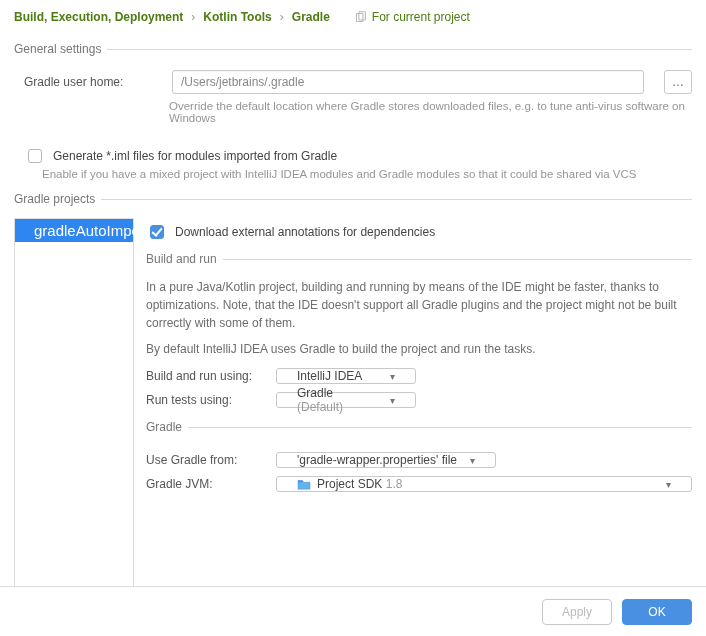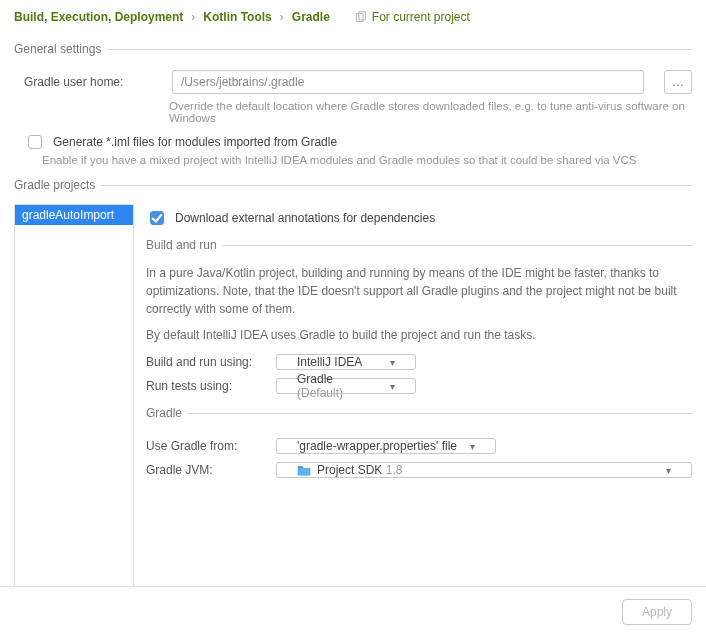--- a/index.html
+++ b/index.html
@@ -29,33 +29,33 @@
     box-shadow: inset 0 1px 1px rgba(0,0,0,0.04);
   }
   .browse-btn {
     width: 28px; height: 24px; border: 1px solid #c9c9c9; border-radius: 3px;
     background: #fff; color: #666; display: flex; align-items: center; justify-content: center;
     cursor: pointer;
   }
   .hint { color: #969696; font-size: 11.5px; margin-left: 10px; }
   .hint-indent { margin-left: 155px; margin-top: 2px; }
   .hint-indent2 { margin-left: 28px; margin-top: 2px; }
-  .checkbox-row { display: flex; align-items: center; gap: 8px; margin: 8px 0 0 10px; }
+  .checkbox-row { display: flex; align-items: center; gap: 8px; margin: 22px 0 0 10px; }
   input[type=checkbox] {
     width: 14px; height: 14px; appearance: none; border: 1px solid #b5b5b5;
     border-radius: 3px; background: #fff; position: relative; cursor: pointer;
   }
   input[type=checkbox]:checked { background: #4a90e2; border-color: #4a90e2; }
   input[type=checkbox]:checked::after {
     content: ""; position: absolute; left: 3px; top: 0px; width: 4px; height: 8px;
     border: solid #fff; border-width: 0 2px 2px 0; transform: rotate(40deg);
   }
   .gp-area { display: flex; gap: 0; margin-top: 4px; }
   .project-list { width: 120px; border: 1px solid #dcdcdc; height: 395px; background: #fff; }
-  .project-item { background: #2e86f0; color: #fff; padding: 3px 7px; font-size: 12px; }
+  .project-item { background: #2e86f0; color: #fff; padding: 3px 19px; font-size: 15px; }
   .right-pane { flex: 1; padding: 0 0 0 12px; }
   .select {
     border: 1px solid #c9c9c9; border-radius: 3px; height: 16px; background: #fff;
     display: flex; align-items: center; justify-content: space-between; padding: 0 20px;
     color: #444; cursor: pointer;
   }
   .select .chev { color: #777; font-size: 10px; margin-left: 8px; }
   .muted { color: #9b9b9b; }
   .form-grid { display: grid; grid-template-columns: 120px 1fr; gap: 8px 10px; align-items: center; margin-top: 10px; }
   .jvm-inner { display: flex; align-items: center; gap: 6px; }
@@ -159,13 +159,14 @@
           </div>
         </fieldset>
 
       </div>
     </div>
   </fieldset>
 </div>
 
 <div class="footer">
   <button class="btn" disabled="">Apply</button>
+  <button class="btn primary">OK</button>
 </div>
 
 </body></html>

